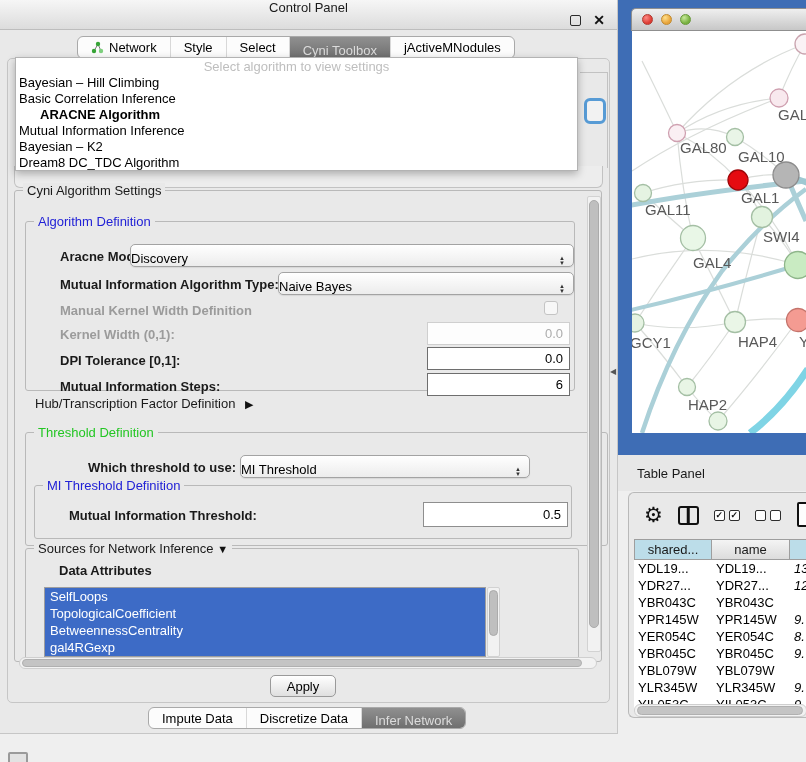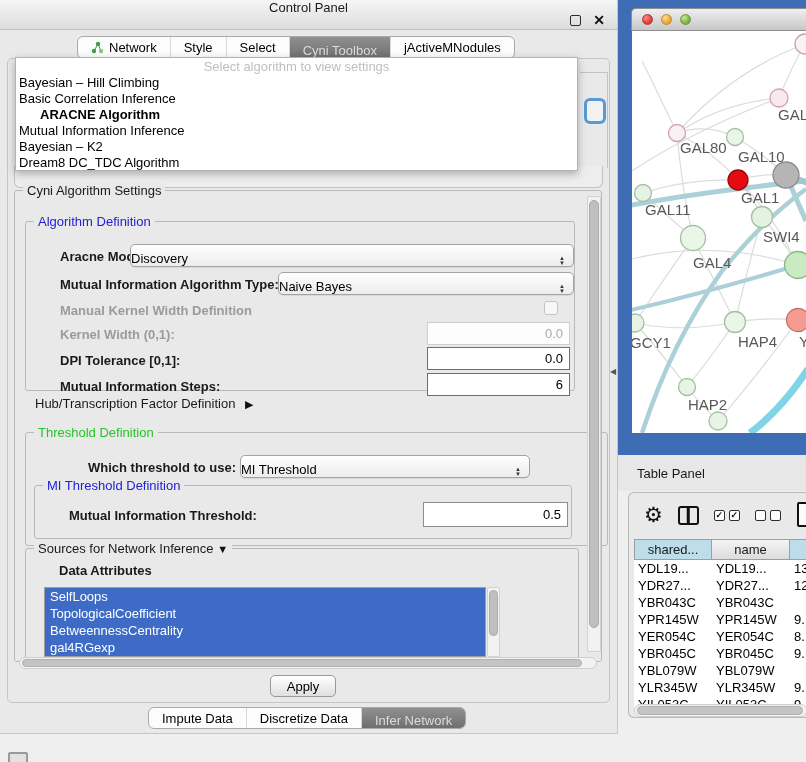--- a/index.html
+++ b/index.html
@@ -125,21 +125,21 @@
   .cb { width:11px; height:11px; border:1.5px solid #2e2e2e; border-radius:2px;
     display:flex; align-items:center; justify-content:center; font-size:9px; font-weight:bold; color:#111; background:#FDFDFD; }
   .doc-icon { position:absolute; left:168px; top:9px; width:20px; height:25px;
     border:2.5px solid #111; border-radius:2px; background:#FDFDFD; }
   .data-table { position:absolute; left:5px; top:46px; width:173px; font-size:13px; }
   .dt-header { display:flex; height:21px; }
   .dt-hcell { border:1px solid #9E9E9E; border-left:none; display:flex; align-items:center; justify-content:center; }
   .dt-hcell:first-child { border-left:1px solid #9E9E9E; }
   .dt-hcell.blue { background:#BCDDE9; }
   .dt-hcell.gray { background:linear-gradient(#F4F4F4,#DCDCDC); }
-  .c1 { width:78px; } .c2 { width:78px; } .c3 { width:17px; }
+  .c1 { width:78px; } .c2 { width:78px; } .c3 { width:17px;font-style:italic; }
   .dt-row { display:flex; height:17px; background:#FFFFFF; }
   .dt-cell { padding-left:4px; overflow:hidden; white-space:nowrap; line-height:17px; color:#000; }
   .tp-hscroll { left:5px; top:211px; width:173px; height:13px; }
 
   .corner-icon { position:absolute; left:8px; top:752px; width:20px; height:16px;
     border:2px solid #9A9A9A; border-radius:2px; background:#E2E2E2; }
 </style>
 </head>
 <body>
 

